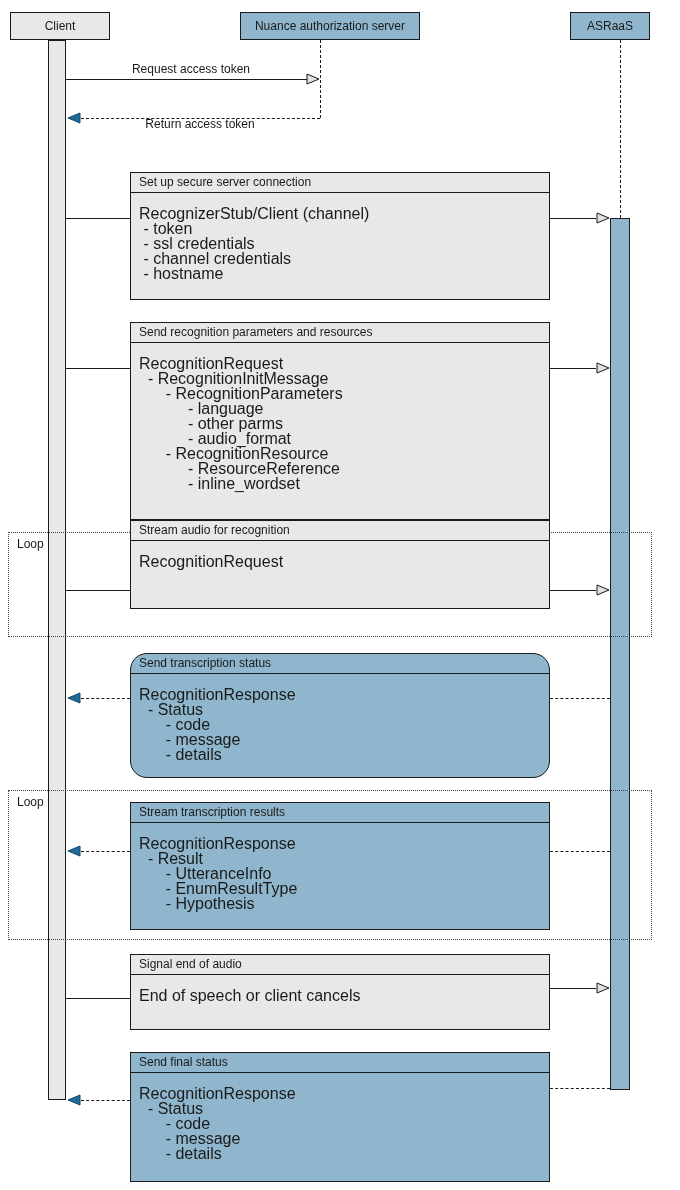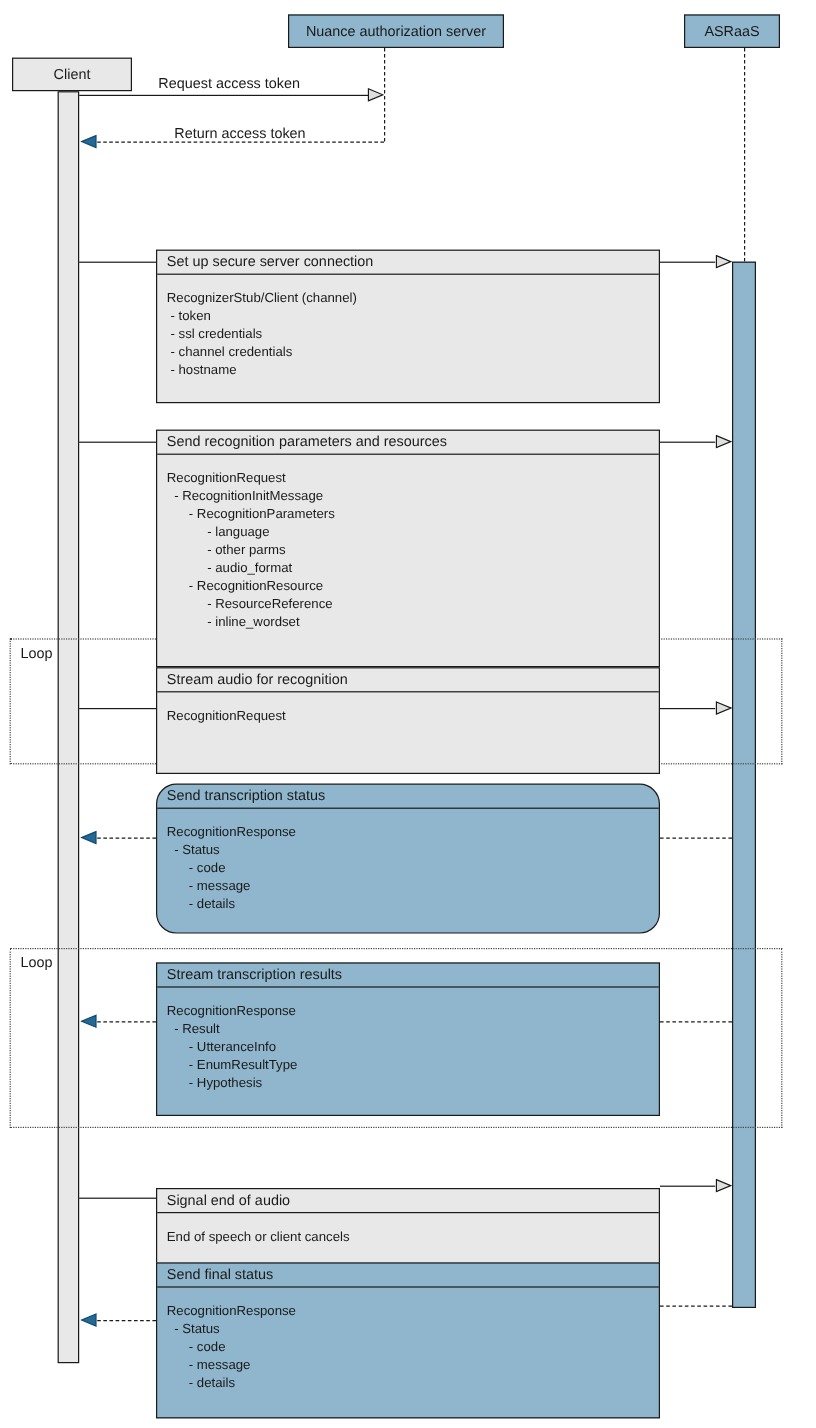--- a/index.html
+++ b/index.html
@@ -1,32 +1,32 @@
 <!DOCTYPE html>
 <html style="--box_blue: #8fb6cc; --box_gray: #e8e8e8; --arrow_fill_blue: #236996; --arrow_fill_gray: #e0e0e0; --line: #1a1a1a;"><head>
 <meta charset="utf-8">
 <style>
   html,body{margin:0;padding:0;background:#fff;}
   body{font-family:"Liberation Sans",sans-serif;color:#1a1a1a;-webkit-font-smoothing:antialiased;}
   .stage{position:relative;width:680px;height:1190px;background:#fff;overflow:hidden;}
   .actor{position:absolute;height:28px;border:1px solid #1a1a1a;box-sizing:border-box;
          display:flex;align-items:center;justify-content:center;font-size:12px;}
-  .fill-gray{background:var(--box_gray,#e8e8e8);margin-top:36px;}
+  .fill-gray{background:var(--box_gray,#e8e8e8);}
   .fill-blue{background:var(--box_blue,#8fb6cc);}
   .lifeline{position:absolute;width:0;border-left:1px dashed #1a1a1a;}
   .actbar{position:absolute;border:1px solid #1a1a1a;box-sizing:border-box;}
   .hline{position:absolute;height:0;border-top:1px solid #1a1a1a;}
   .hline.dashed{border-top:1px dashed #1a1a1a;}
   .msg-label{position:absolute;font-size:12px;text-align:center;}
   .loopframe{position:absolute;border:1px dotted #444;box-sizing:border-box;}
   .looplabel{position:absolute;font-size:12px;}
   .stepbox{position:absolute;left:130px;width:420px;border:1px solid #1a1a1a;box-sizing:border-box;}
   .stepbox .hdr{height:19px;line-height:19px;padding:0 8px;border-bottom:1px solid #1a1a1a;
                 font-size:12px;overflow:hidden;}
-  .stepbox .bdy{padding:13px 8px 0 8px;font-size:11px;line-height:15px;}
+  .stepbox .bdy{padding:13px 8px 0 8px;font-size:16px;line-height:15px;}
   .stepbox .bdy div{white-space:pre;}
   .ah{position:absolute;width:14px;height:12px;}
   .ah svg{display:block;}
 </style>
 </head>
 <body>
 
 <div class="stage">
 
   <div class="actor fill-gray" style="left:10px;top:12px;width:100px;">
@@ -46,21 +46,21 @@
   <div class="actbar fill-blue" style="left:610px;top:218px;width:20px;height:872px;"></div>
 
   <div class="msg-label" style="left:66px;top:62px;width:250px;">Request access token</div>
   <div class="hline" style="left:66px;top:79px;width:241px;"></div>
   <div class="ah" style="left:306px;top:73px;">
     <svg width="14" height="12">
         <polygon points="1,1 13,6 1,11" fill="#e0e0e0" stroke="#1a1a1a" stroke-width="1"></polygon>
       </svg>
   </div>
 
-  <div class="msg-label" style="left:80px;top:104px;width:240px;">Return access token</div>
+  <div class="msg-label" style="left:80px;top:117px;width:240px;">Return access token</div>
   <div class="hline dashed" style="left:81px;top:118px;width:239px;"></div>
   <div class="ah" style="left:67px;top:112px;">
     <svg width="14" height="12">
         <polygon points="13,1 1,6 13,11" fill="#236996" stroke="#14486e" stroke-width="1"></polygon>
       </svg>
   </div>
 
   <div class="loopframe" style="left:8px;top:532px;width:644px;height:105px;"></div>
   <div class="looplabel" style="left:17px;top:537px;">Loop</div>
   <div class="loopframe" style="left:8px;top:790px;width:644px;height:150px;"></div>

